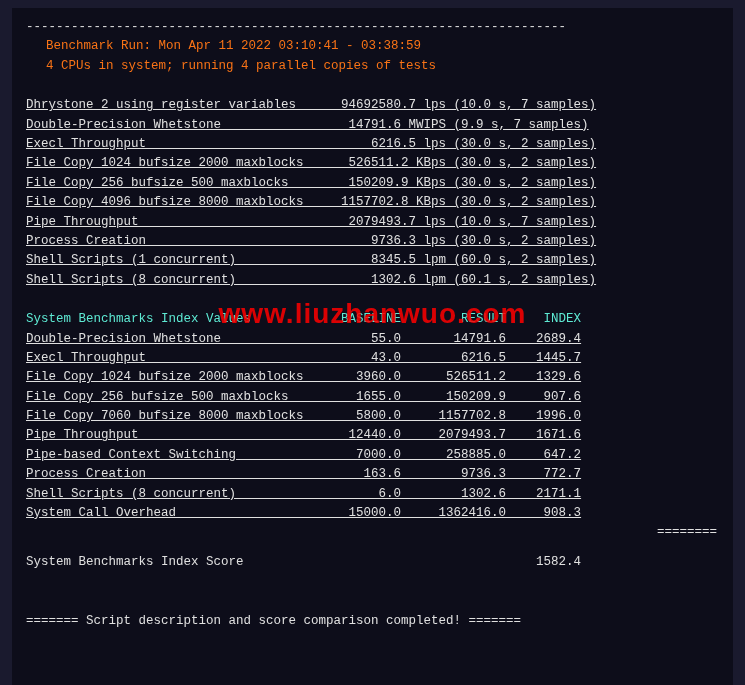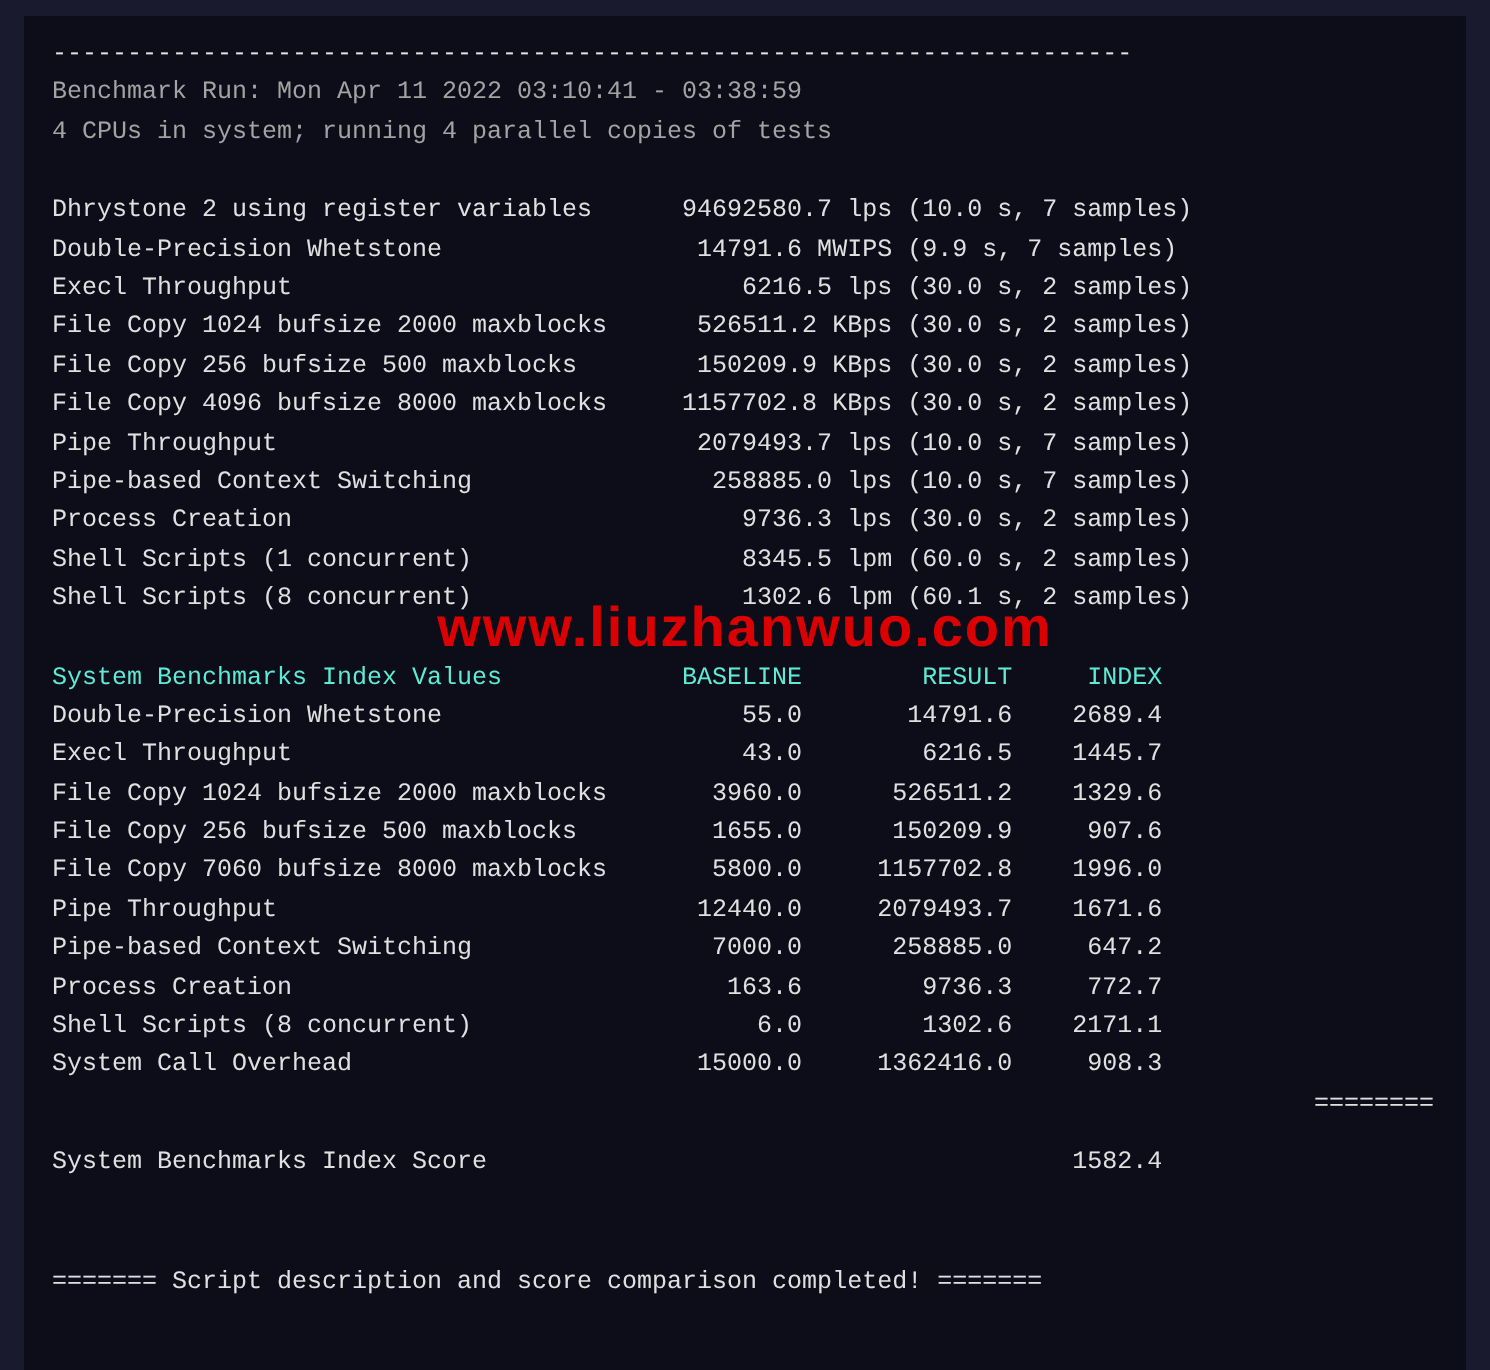--- a/index.html
+++ b/index.html
@@ -25,24 +25,26 @@
       line-height: 1.55;
       font-size: 12.5px;
     }
     .separator {
       color: #e0e0e0;
     }
     .empty-line {
       height: 1.55em;
     }
     .header-line {
-      color: #a3a3a3;
+      color: #f97316;
+      margin-left: 20px;
     }
     .data-line {
       color: #e0e0e0;
+      text-decoration: underline;
     }
     .section-header {
       color: #5eead4;
     }
     .watermark {
       position: absolute;
       top: 290px;
       left: 50%;
       transform: translateX(-50%);
       color: red;
@@ -77,21 +79,20 @@
   <div class="empty-line"></div>
 
   <div id="raw-results">
       <div class="line data-line">Dhrystone 2 using register variables      94692580.7 lps (10.0 s, 7 samples)</div>
       <div class="line data-line">Double-Precision Whetstone                 14791.6 MWIPS (9.9 s, 7 samples)</div>
       <div class="line data-line">Execl Throughput                              6216.5 lps (30.0 s, 2 samples)</div>
       <div class="line data-line">File Copy 1024 bufsize 2000 maxblocks      526511.2 KBps (30.0 s, 2 samples)</div>
       <div class="line data-line">File Copy 256 bufsize 500 maxblocks        150209.9 KBps (30.0 s, 2 samples)</div>
       <div class="line data-line">File Copy 4096 bufsize 8000 maxblocks     1157702.8 KBps (30.0 s, 2 samples)</div>
       <div class="line data-line">Pipe Throughput                            2079493.7 lps (10.0 s, 7 samples)</div>
-      <div class="line data-line">Pipe-based Context Switching                258885.0 lps (10.0 s, 7 samples)</div>
       <div class="line data-line">Process Creation                              9736.3 lps (30.0 s, 2 samples)</div>
       <div class="line data-line">Shell Scripts (1 concurrent)                  8345.5 lpm (60.0 s, 2 samples)</div>
       <div class="line data-line">Shell Scripts (8 concurrent)                  1302.6 lpm (60.1 s, 2 samples)</div>
     </div>
 
   <div class="empty-line"></div>
 
   <div id="index-header-row">
       <div class="line section-header">System Benchmarks Index Values            BASELINE        RESULT     INDEX</div>
     </div>

